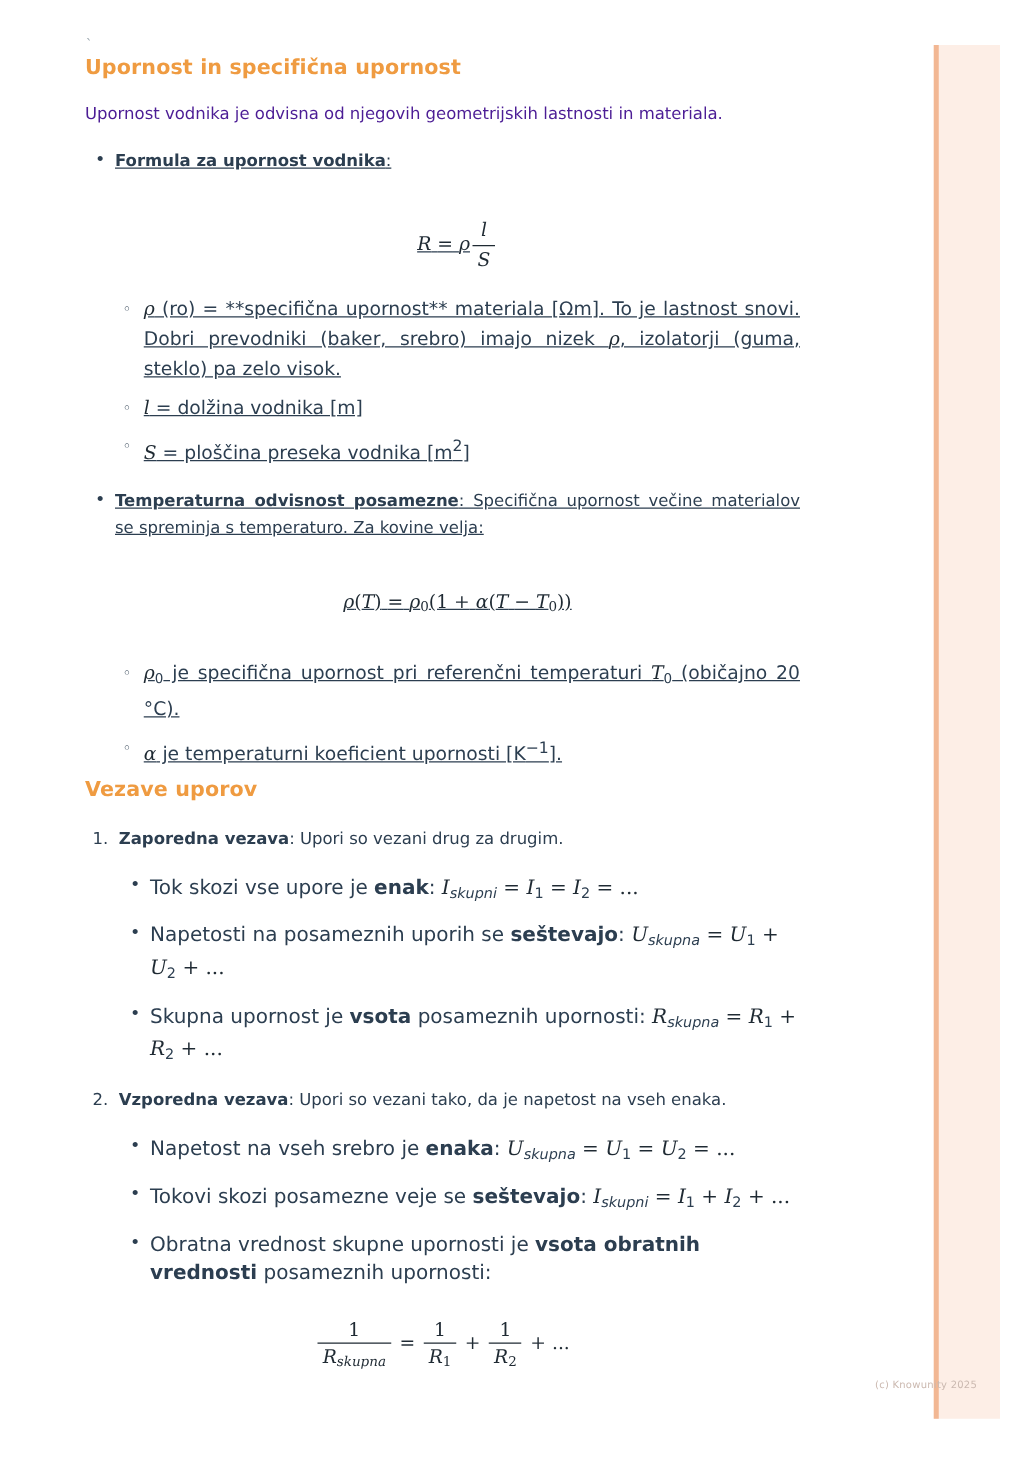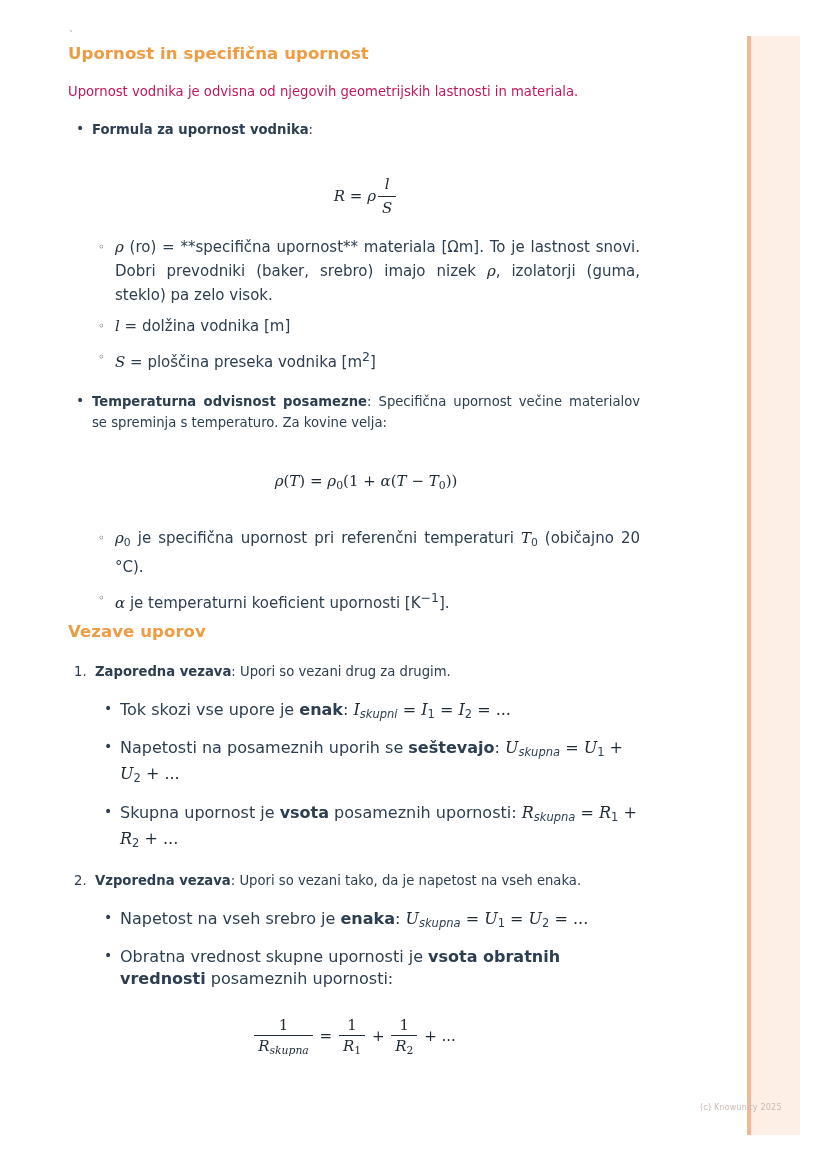--- a/index.html
+++ b/index.html
@@ -64,35 +64,36 @@
     margin: 0;
     letter-spacing: 0.1px;
   }
   .h-upornost { margin-top: 56px; }
   .h-vezave   { margin-top: 34px; }
 
   p.intro {
     font-size: 13.2px;
     line-height: 19px;
     margin: 19px 0 0 0;
-    color: #be185d;
+    color: #4c1d95;
   }
 
   ul.lvl1 {
     list-style: none;
     margin: 18px 0 0 0;
     padding: 0;
   }
   ul.lvl1 > li {
     position: relative;
     padding-left: 24px;
     font-size: 13.2px;
     line-height: 21px;
     margin-bottom: 4px;
     text-align: justify;
+    text-decoration: underline;
   }
   ul.lvl1 > li::before {
     content: "•";
     position: absolute;
     left: 8px;
     top: -1px;
     font-size: 14px;
     color: #2c3e50;
   }
 
@@ -316,20 +317,29 @@
         <b>Vzporedna vezava</b><span>: Upori so vezani tako, da je napetost na vseh enaka.</span>
 
         <ul class="lvl-bullet">
           <li>
             <span>Napetost na vseh srebro je </span><b>enaka</b><span>: </span><span class="math">U</span><span class="mathsub">skupna</span>
             <span class="op math">=</span>
             <span class="math">U</span><span class="mathsub upr">1</span>
             <span class="op math">=</span>
             <span class="math">U</span><span class="mathsub upr">2</span>
             <span class="op math">=</span>
+            <span class="math upr">...</span>
+          </li>
+          <li>
+            <span>Tokovi skozi posamezne veje se </span><b>seštevajo</b><span>: </span><span class="math">I</span><span class="mathsub">skupni</span>
+            <span class="op math">=</span>
+            <span class="math">I</span><span class="mathsub upr">1</span>
+            <span class="op math">+</span>
+            <span class="math">I</span><span class="mathsub upr">2</span>
+            <span class="op math">+</span>
             <span class="math upr">...</span>
           </li>
           <li>
             <span>Obratna vrednost skupne upornosti je </span><b>vsota obratnih vrednosti</b><span> posameznih upornosti:</span>
           </li>
         </ul>
       </li>
     </ol>
 
     <div class="display-math dm-3">

